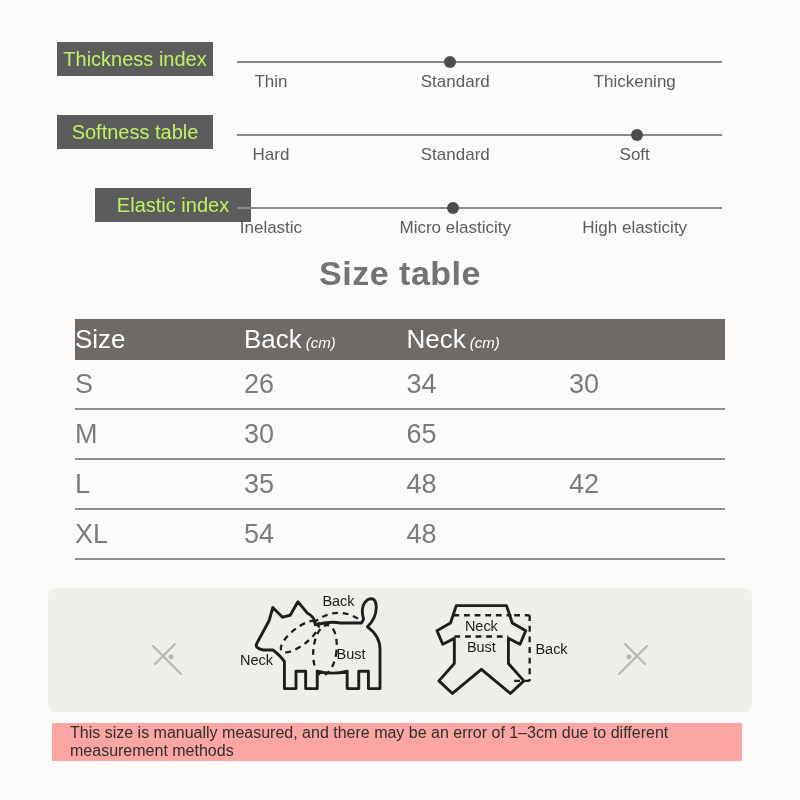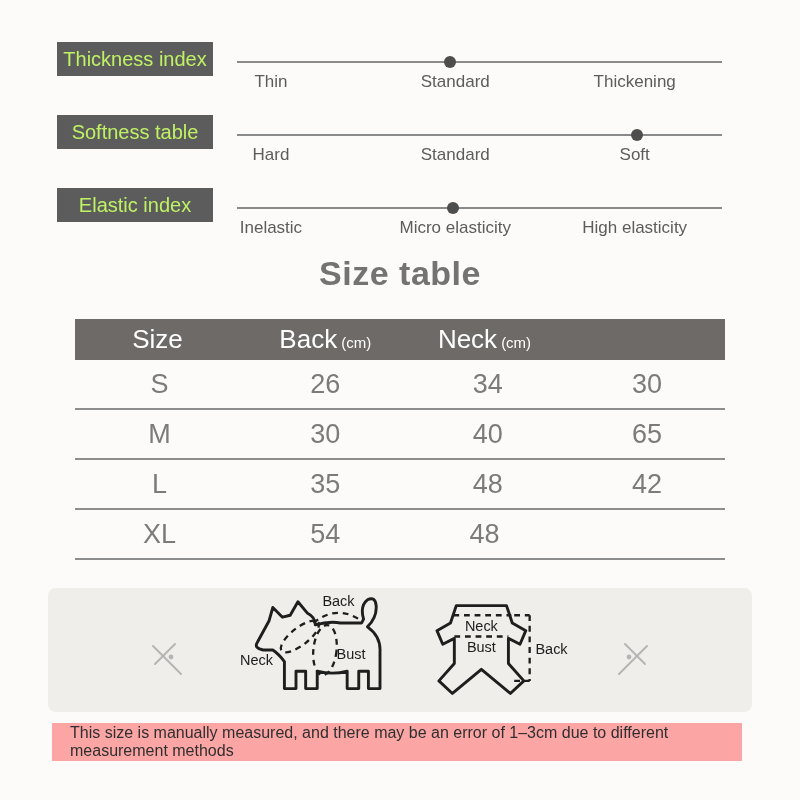--- a/index.html
+++ b/index.html
@@ -18,24 +18,24 @@
                 background:#4d4d4d; transform:translateX(-50%); }
   .slider-opt { position:absolute; top:30px; transform:translateX(-50%);
                 font-size:17px; color:#5c5c5c; white-space:nowrap; }
   .opt-0 { left:7%; } .opt-1 { left:45%; } .opt-2 { left:82%; }
 
   
   .size-title { position:absolute; top:254px; left:0; width:800px; text-align:center;
                 font-size:34px; font-weight:bold; color:#747272; letter-spacing:0.5px; }
   .size-table { position:absolute; left:75px; top:319px; width:650px; }
   .thead { display:flex; height:41px; background:#6d6a68; color:#ffffff; align-items:center; }
-  .th, .td { text-align:center; }
+  .th, .td { text-align:left; }
   .c0 { width:26%; } .c1 { width:25%; } .c2 { width:25%; } .c3 { width:24%; }
   .th-main { font-size:26px; }
-  .th-unit { font-size:15px; margin-left:4px; }
+  .th-unit { font-size:15px; margin-left:4px;font-style:italic; }
   .trow { display:flex; height:50px; align-items:center; border-bottom:2px solid #8d8d8d; }
   .td { font-size:27px; color:#7b7b7b; }
 
   
   .band { position:absolute; left:48px; top:588px; width:704px; height:124px;
           background:#efeeea; border-radius:8px; }
   .deco { position:absolute; top:637px; width:40px; height:40px; }
   .deco-left { left:148px; } .deco-right { left:612px; }
   .deco line { stroke:#b5b5b5; stroke-width:2; stroke-linecap:round; }
   .deco circle { fill:#b5b5b5; }
@@ -70,21 +70,21 @@
     <div class="slider">
       <div class="slider-line" style="background-color: rgb(138, 138, 138);"></div>
       <div class="slider-dot" style="left: 82.5%;"></div>
       <div class="slider-opt opt-0">Hard</div>
       <div class="slider-opt opt-1">Standard</div>
       <div class="slider-opt opt-2">Soft</div>
     </div>
   </div>
 
   <div class="index-row" style="top:188px">
-    <div class="index-label" style="background-color: rgb(93, 92, 92);">Elastic index</div>
+    <div class="index-label" style="background-color: rgb(93, 92, 92); margin-left: 38px;">Elastic index</div>
     <div class="slider">
       <div class="slider-line" style="background-color: rgb(138, 138, 138);"></div>
       <div class="slider-dot" style="left: 44.5%;"></div>
       <div class="slider-opt opt-0">Inelastic</div>
       <div class="slider-opt opt-1">Micro elasticity</div>
       <div class="slider-opt opt-2">High elasticity</div>
     </div>
   </div>
 
   <div class="size-title">Size table</div>
@@ -104,21 +104,20 @@
 
     <div class="trow">
       <div class="td c0">S</div>
       <div class="td c1">26</div>
       <div class="td c2">34</div>
       <div class="td c3">30</div>
     </div>
     <div class="trow">
       <div class="td c0">M</div>
       <div class="td c1">30</div>
-      <div class="td c2">40</div>
       <div class="td c3">65</div>
     </div>
     <div class="trow">
       <div class="td c0">L</div>
       <div class="td c1">35</div>
       <div class="td c2">48</div>
       <div class="td c3">42</div>
     </div>
     <div class="trow">
       <div class="td c0">XL</div>

